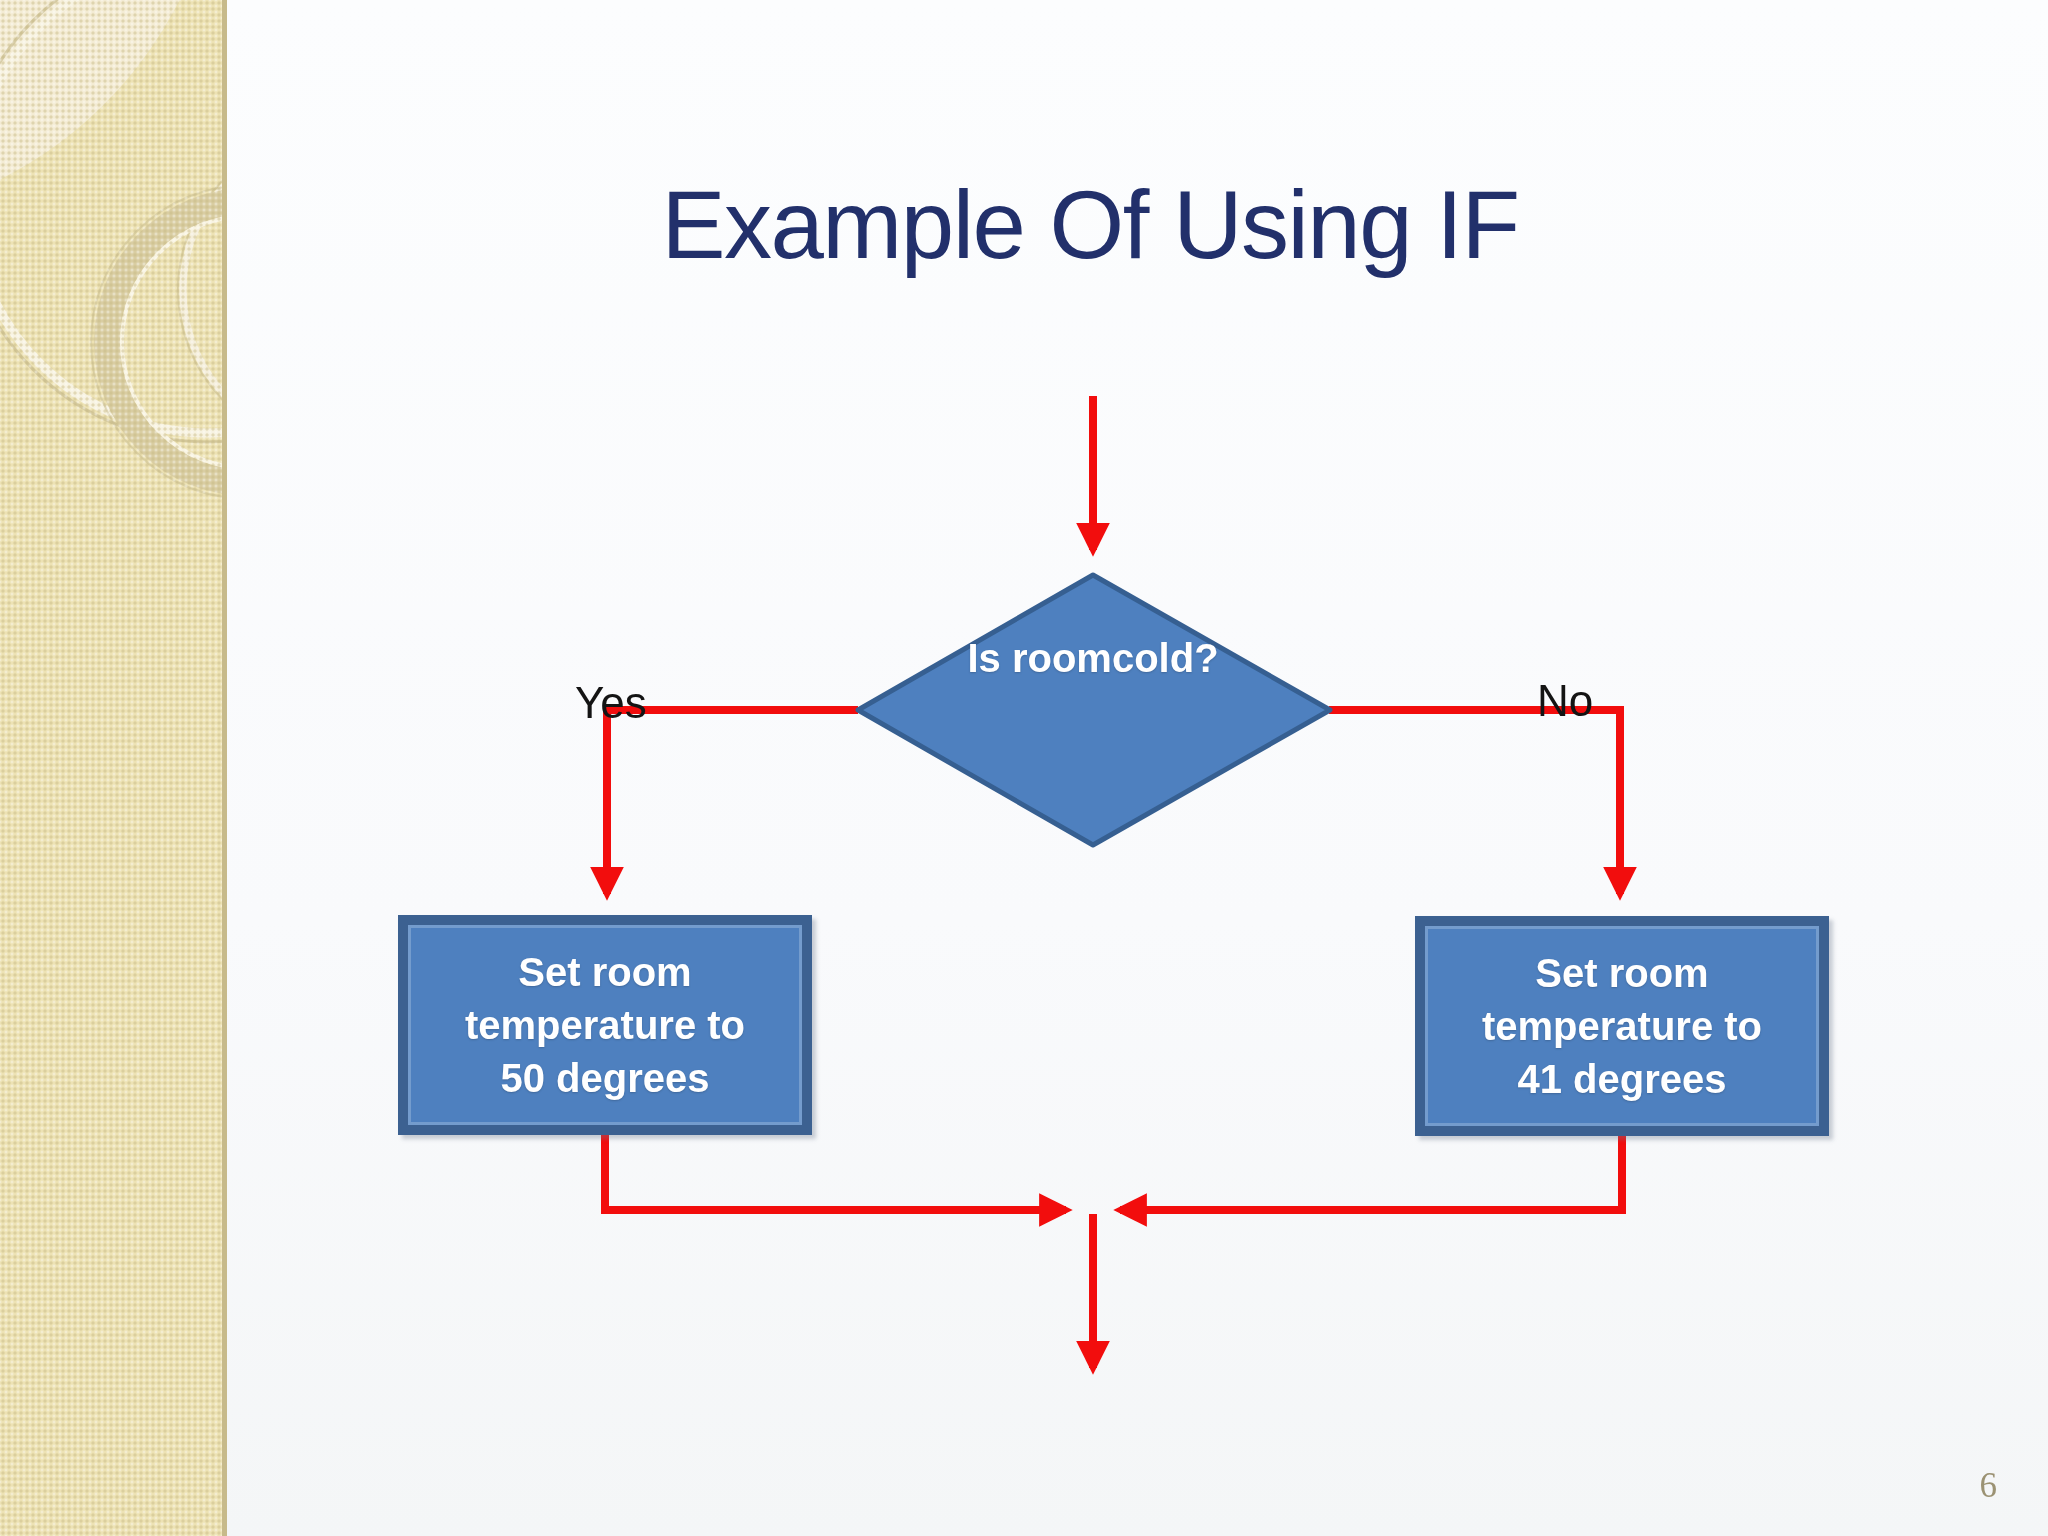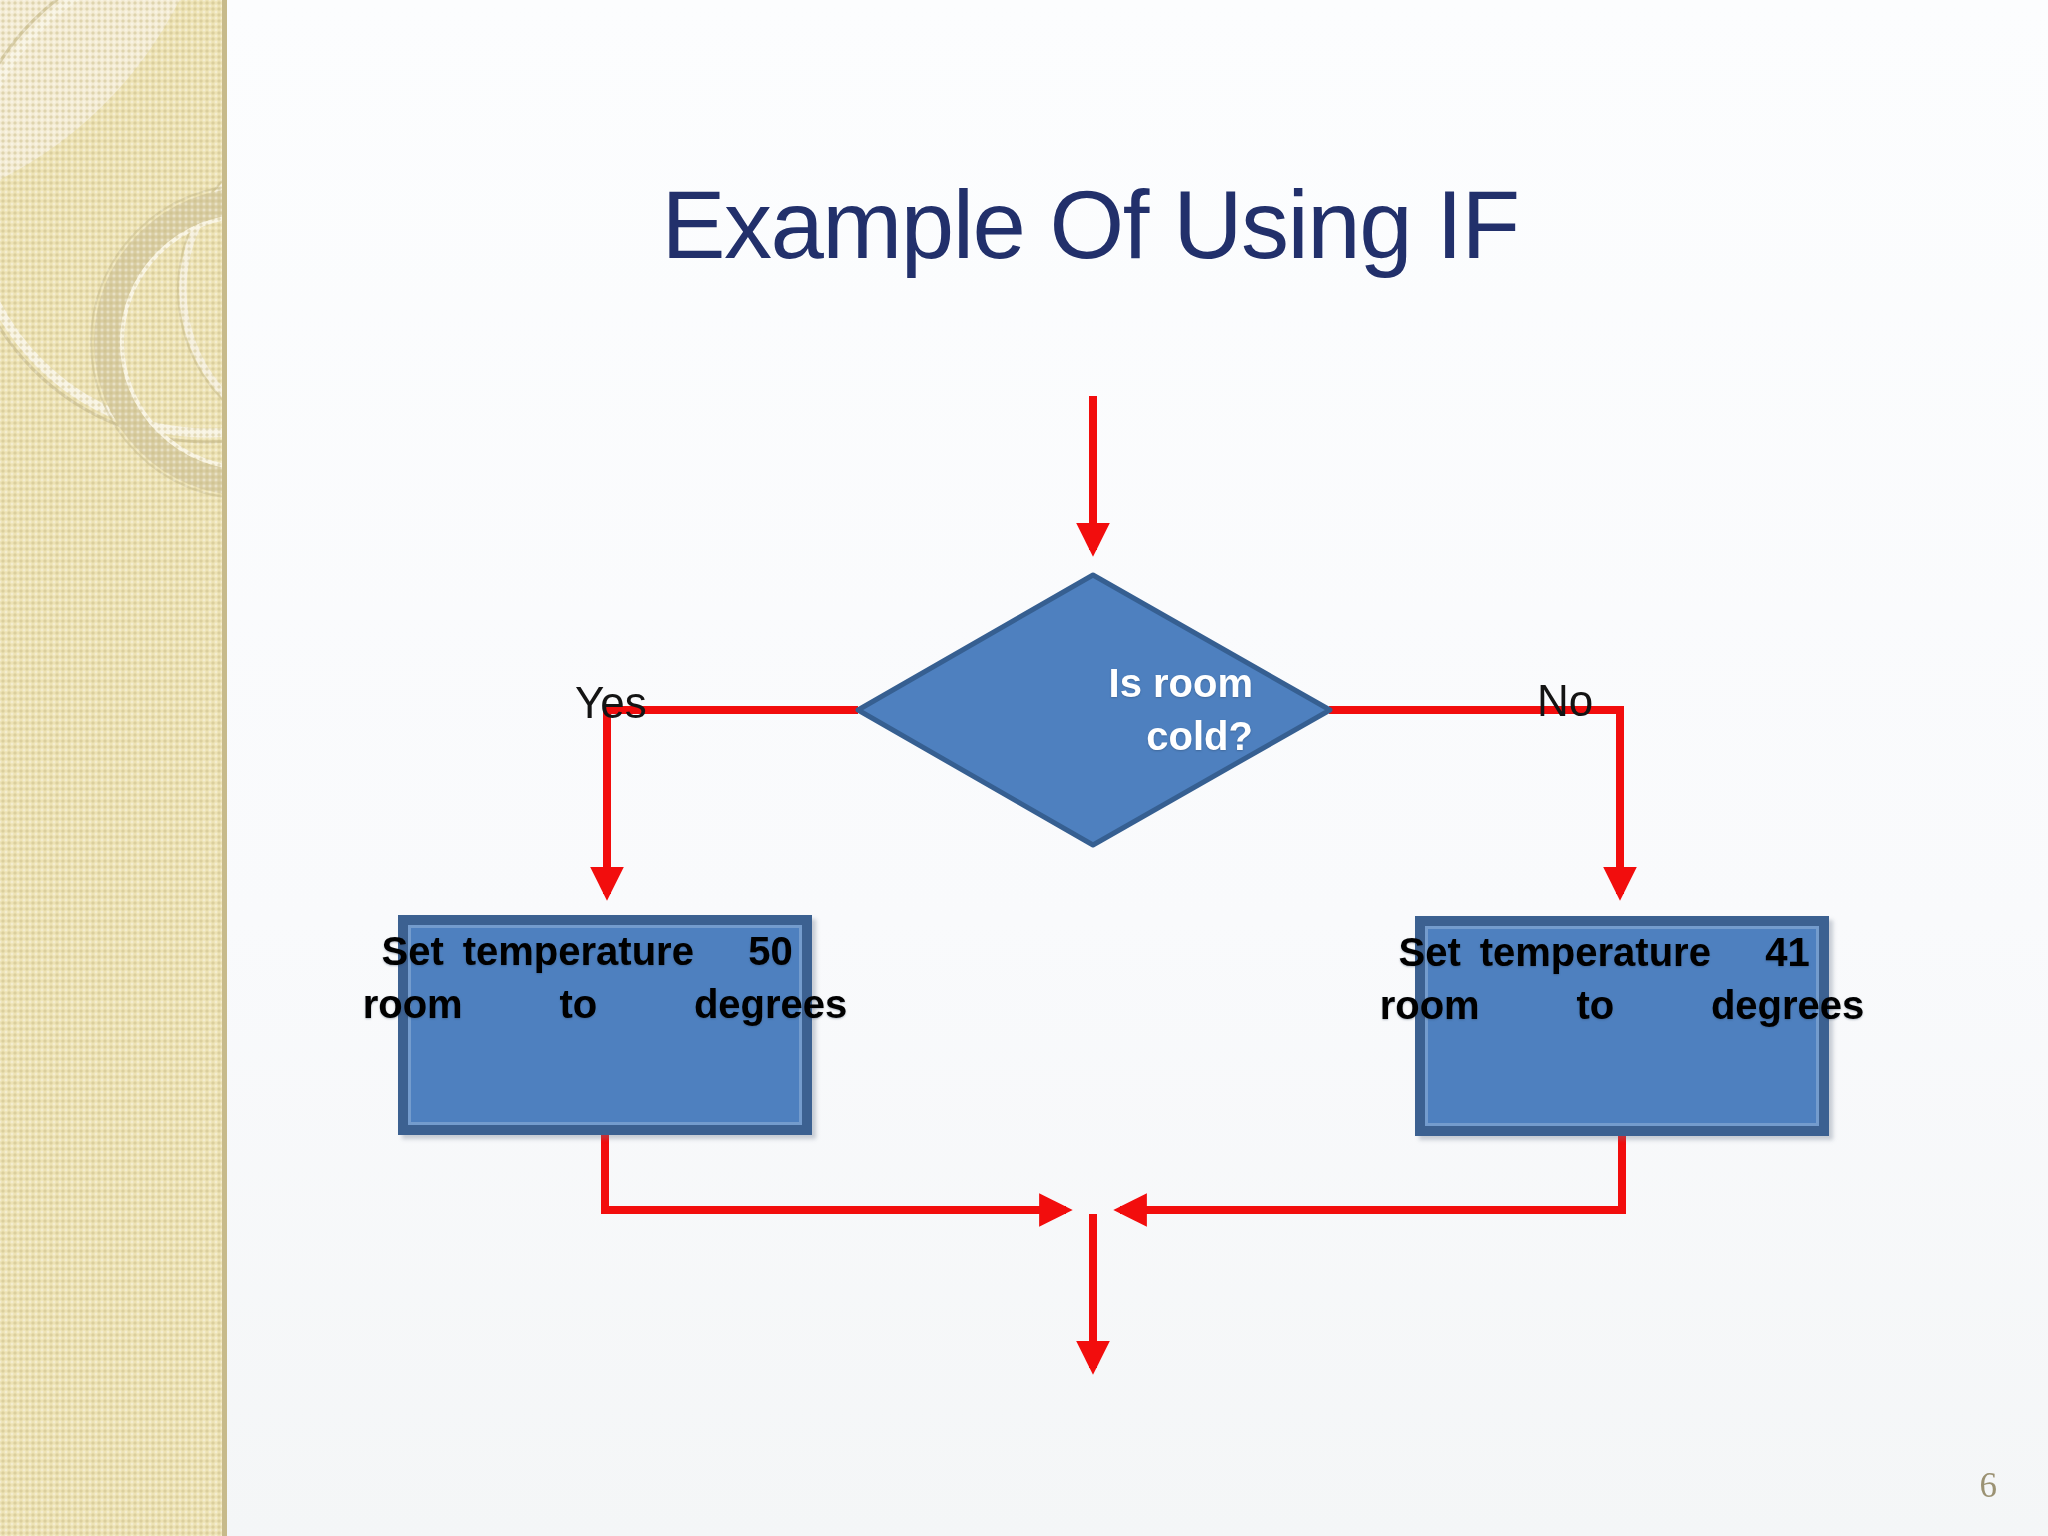--- a/index.html
+++ b/index.html
@@ -29,32 +29,32 @@
   
   .title{
     position:absolute;left:250px;top:172px;width:1680px;
     text-align:center;
     font-size:96px;line-height:1.1;font-weight:400;letter-spacing:-1.5px;
     color:#22306b;
   }
   
   .flow-svg{position:absolute;left:0;top:0;}
   .shape-label{
-    position:absolute;display:flex;flex-direction:column;justify-content:center;
-    text-align:right;color:#ffffff;font-weight:700;
+    position:absolute;display:flex;flex-direction:row;justify-content:center;
+    text-align:left;color:#ffffff;font-weight:700;
     font-size:40px;line-height:53px;
     text-shadow:0 1px 2px rgba(40,60,90,.35);
   }
   .decision-label{left:933px;top:632px;width:320px;height:156px;}
   .action-box{
     position:absolute;width:414px;height:220px;box-sizing:border-box;
     background:#4e80bf;border:10px solid #3c6191;
     box-shadow:inset 0 0 0 3px rgba(255,255,255,.22), 4px 4px 4px rgba(110,120,140,.35);
-    display:flex;flex-direction:row;justify-content:center;
-    text-align:center;color:#000000;font-weight:700;
+    display:flex;flex-direction:column;justify-content:center;
+    text-align:center;color:#ffffff;font-weight:700;
     font-size:40px;line-height:53px;
     text-shadow:0 1px 2px rgba(40,60,90,.35);
   }
   .box-yes{left:398px;top:915px;}
   .box-no{left:1415px;top:916px;}
   .branch-label{
     position:absolute;color:#141414;font-size:44px;font-weight:400;line-height:1;margin-top:43px;
   }
   .label-yes{left:575px;top:638px;}
   .label-no{left:1537px;top:636px;}

